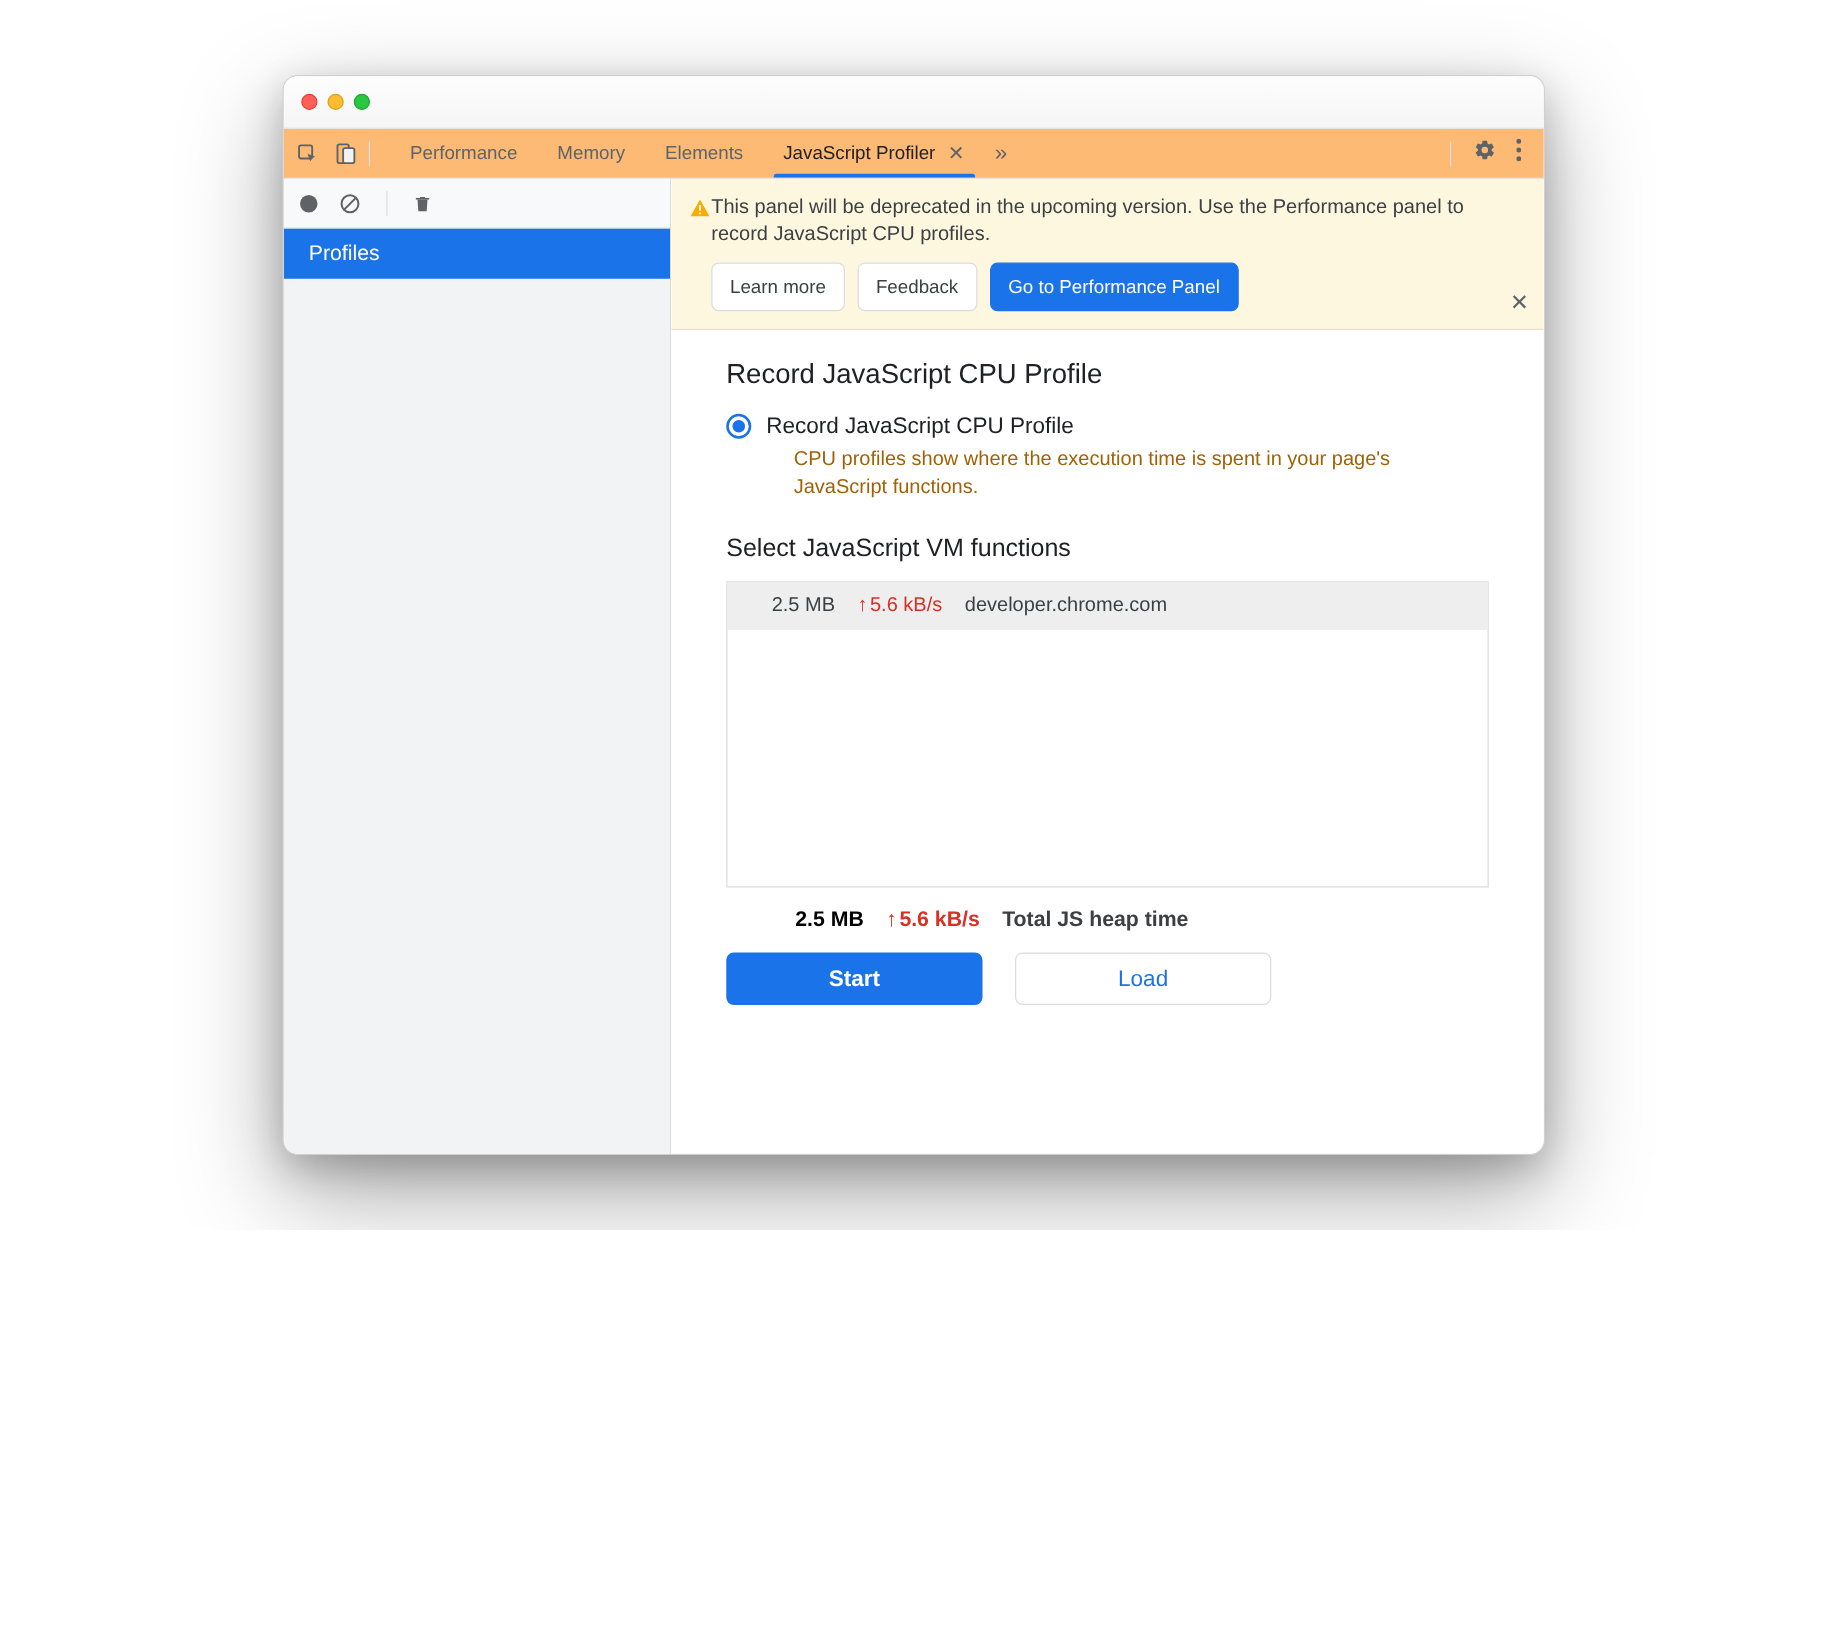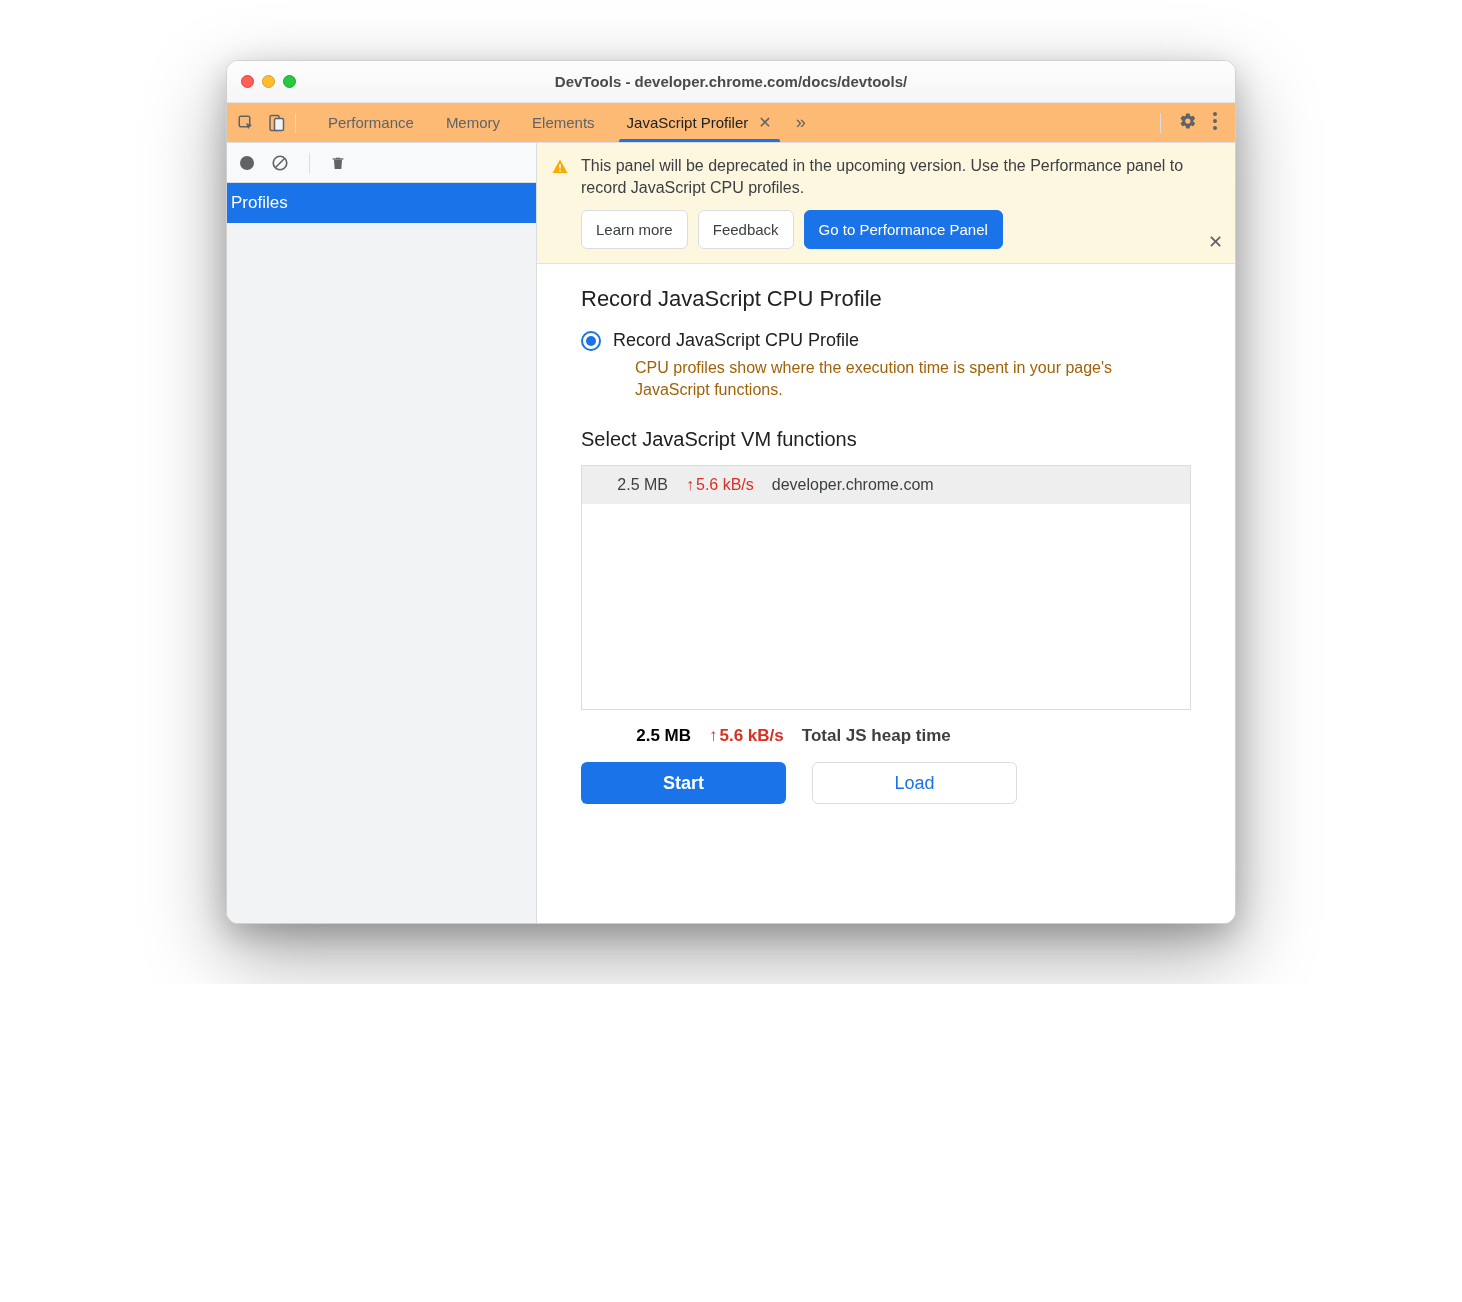--- a/index.html
+++ b/index.html
@@ -52,28 +52,28 @@
   .tab.active { color:#202124; }
   .tab.active::after { content:""; position:absolute; left:8px; right:8px; bottom:0; height:3px; background:#1a73e8; border-radius:2px 2px 0 0; }
   .tab .close-x { font-size:16px; color:#5f6368; margin-left:4px; }
   .chev { margin-left:8px; color:#5f6368; font-size:18px; }
   .spacer { flex:1; }
   .gear, .kebab { color:#5f6368; padding:0 8px; cursor:pointer; }
   .content { display:flex; height:780px; }
   .sidebar { width:310px; background:#f1f3f4; border-right:1px solid #dadce0; display:flex; flex-direction:column; }
   .side-toolbar { height:40px; display:flex; align-items:center; padding:0 12px; gap:16px; border-bottom:1px solid #dadce0; background:#f8f9fa; }
   .side-toolbar .vsep { margin:0 4px; }
-  .profiles-row { background:#1a73e8; color:#fff; font-size:17px; padding:10px 4px; }
+  .profiles-row { background:#1a73e8; color:#fff; font-size:17px; padding:10px 20px; }
   .main { flex:1; display:flex; flex-direction:column; background:#fff; overflow:hidden; }
   .banner {
     background:#fef7e0;
     border-bottom:1px solid #f0e4b4;
     display:flex; align-items:flex-start;
     padding:12px 40px 14px 14px;
-    position:relative; gap:12px;
+    position:relative; 
   }
   .warn-tri { width:18px; height:18px; flex-shrink:0; margin-top:3px; }
   .banner-body { flex:1; }
   .banner-text { color:#3c4043; font-size:16px; line-height:1.35; }
   .banner-btns { display:flex; gap:10px; margin-top:12px; }
   .btn { font-size:15px; padding:10px 14px; border-radius:6px; border:1px solid #dadce0; background:#fff; color:#3c4043; cursor:pointer; }
   .btn.primary { background:#1a73e8; color:#fff; border-color:#1a73e8; }
   .banner-close { position:absolute; right:12px; bottom:10px; color:#5f6368; font-size:18px; cursor:pointer; }
   .panel-body { padding:22px 44px; flex:1; display:flex; flex-direction:column; }
   .h1 { font-size:22px; color:#202124; margin-bottom:18px; font-weight:400; }
@@ -99,21 +99,20 @@
 </head>
 <body>
 
 <div class="window">
   <div class="titlebar">
     <div class="traffic">
       <div class="tl red"></div>
       <div class="tl yellow"></div>
       <div class="tl green"></div>
     </div>
-    <div class="title-text">DevTools - developer.chrome.com/docs/devtools/</div>
   </div>
 
   <div class="tabbar">
     <div class="left-icons">
       <span class="icon-btn">
         <svg width="18" height="18" viewBox="0 0 24 24" fill="none" stroke="#5f6368" stroke-width="2">
             <rect x="3" y="3" width="14" height="14" rx="2"></rect>
             <path d="M12 12 l8 3 -3 2 -2 3 z" fill="#5f6368" stroke="none"></path>
           </svg>
       </span>

